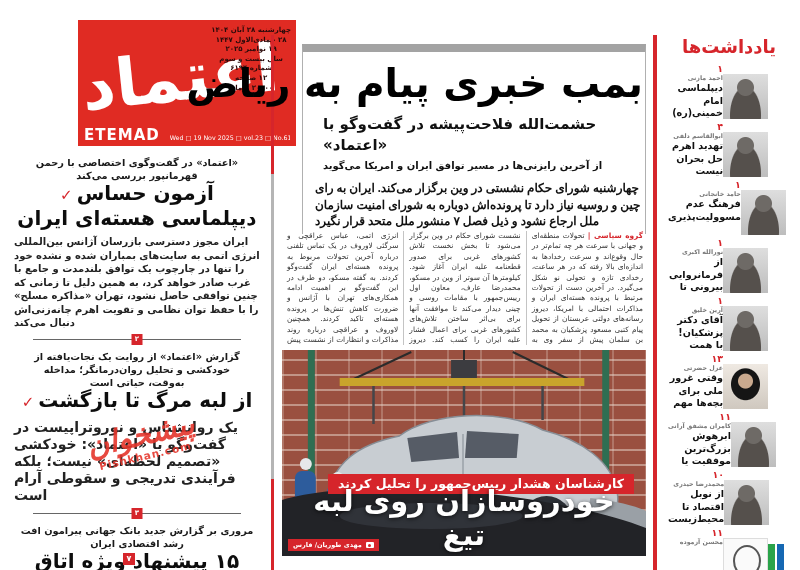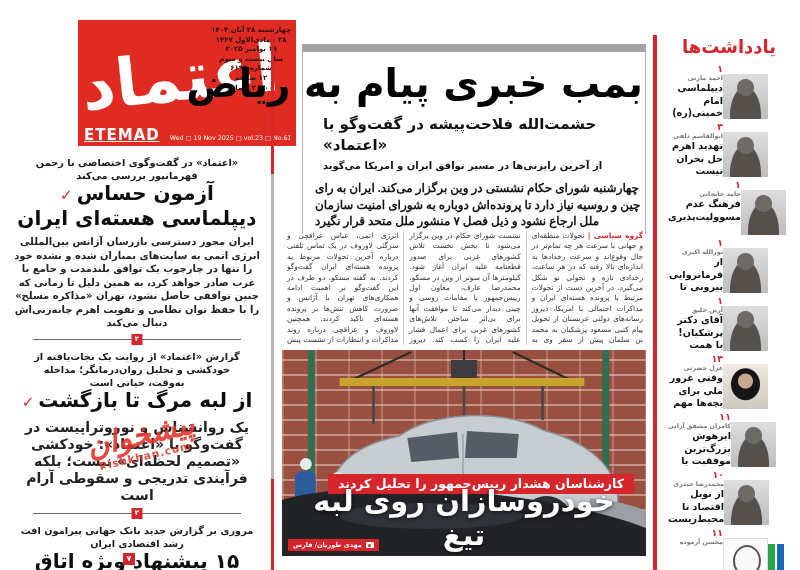--- a/index.html
+++ b/index.html
@@ -4,29 +4,29 @@
 <style>
   html,body{margin:0;padding:0;background:#fff;font-family:"DejaVu Sans",sans-serif;}
   #page{position:relative;width:800px;height:570px;background:#fff;overflow:hidden;direction:rtl;color:#111;}
 
   
   #left-col{position:absolute;left:6px;top:0;width:262px;height:570px;}
   .logo-box{position:relative;margin:20px 12px 0 0;margin-left:0;width:218px;height:126px;left:40px;background:#e02b23;overflow:hidden;}
   .calligraphy{position:absolute;left:2px;top:-2px;width:200px;color:#fff;font-weight:900;font-size:66px;line-height:120px;transform:rotate(-6deg);text-align:center;}
   .date-block{position:absolute;right:5px;top:6px;text-align:center;color:#2b0b0b;font-size:7px;font-weight:700;line-height:9.6px;}
   .date-block span{display:block;}
-  .logo-meta{position:absolute;left:0;right:0;bottom:2px;display:flex;direction:ltr;align-items:baseline;gap:10px;padding:0 6px;color:#fff;text-decoration:underline;}
+  .logo-meta{position:absolute;left:0;right:0;bottom:2px;display:flex;direction:ltr;align-items:baseline;gap:10px;padding:0 6px;color:#fff;}
   .etemad-en{font-size:15px;font-weight:900;letter-spacing:1px;}
   .meta-bar{font-size:6.3px;white-space:nowrap;overflow:hidden;}
 
   .teaser{text-align:center;margin-top:10px;}
   .kicker{font-size:9.8px;font-weight:700;color:#1a1a1a;line-height:13px;margin:0 10px;}
   .tline{font-size:20px;font-weight:900;line-height:23px;color:#0d0d0d;}
   .check{color:#d6252b;font-weight:900;font-size:15px;margin-right:4px;}
-  .summary{font-size:10px;font-weight:700;color:#222;line-height:13.5px;text-align:center;margin:5px 8px 0;}
+  .summary{font-size:10px;font-weight:700;color:#222;line-height:13.5px;text-align:left;margin:5px 8px 0;}
   .divider{position:relative;border-top:1px solid #666;width:208px;margin:9px auto 2px;}
   .marker{position:absolute;top:-6px;right:50%;transform:translateX(50%);background:#d6252b;color:#fff;font-size:7px;font-weight:900;width:11px;height:11px;line-height:11px;text-align:center;}
 
   .pg-marker{position:absolute;left:123px;top:553px;background:#d6252b;color:#fff;width:12px;height:12px;line-height:12px;font-size:8px;font-weight:900;text-align:center;}
 
   .watermark{position:absolute;left:52px;top:420px;width:180px;text-align:center;transform:rotate(-13deg);color:#e5362c;opacity:.9;pointer-events:none;}
   .wm-fa{display:block;font-size:30px;font-weight:900;font-style:italic;line-height:30px;}
   .wm-en{display:block;font-size:10.5px;font-weight:700;letter-spacing:1px;direction:ltr;}
 
   

